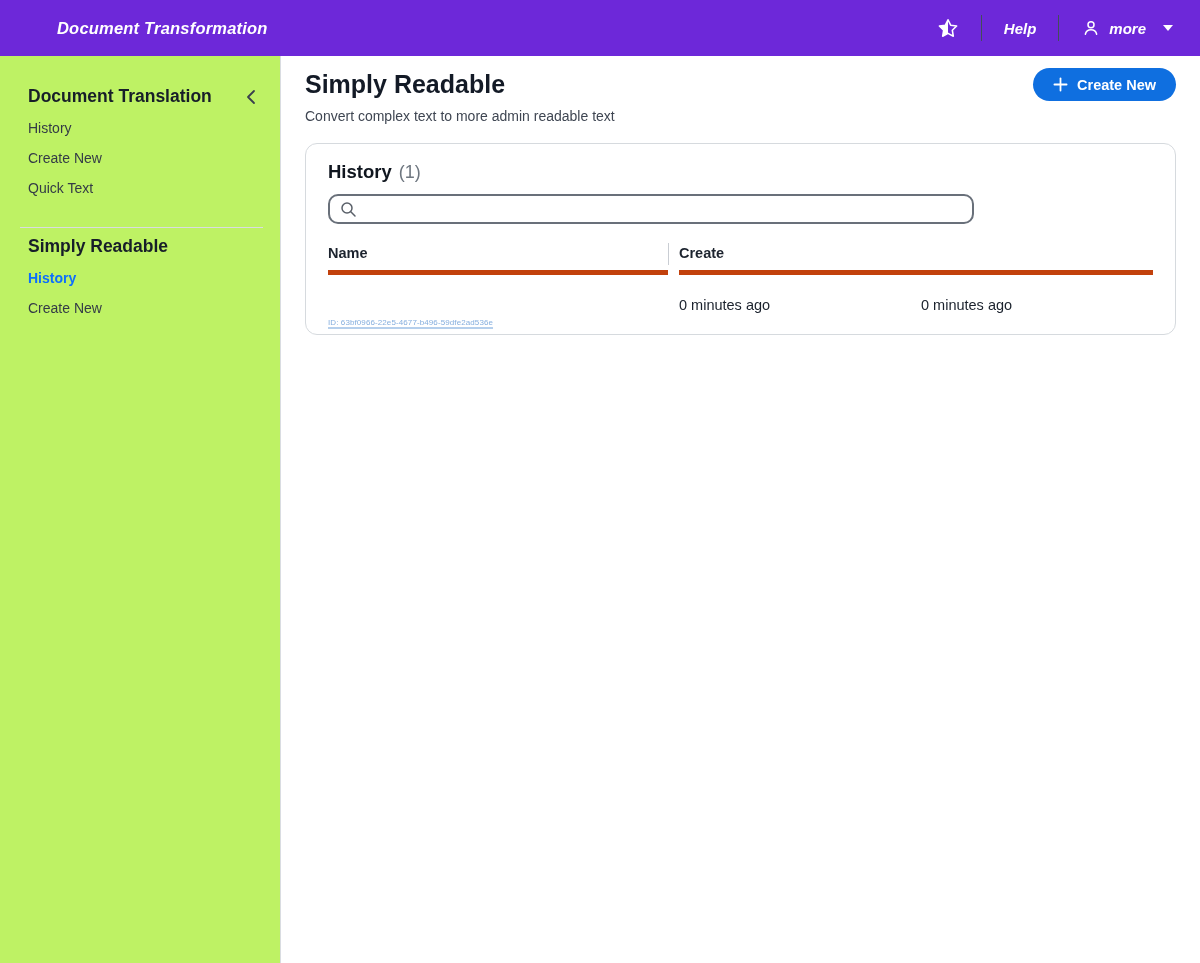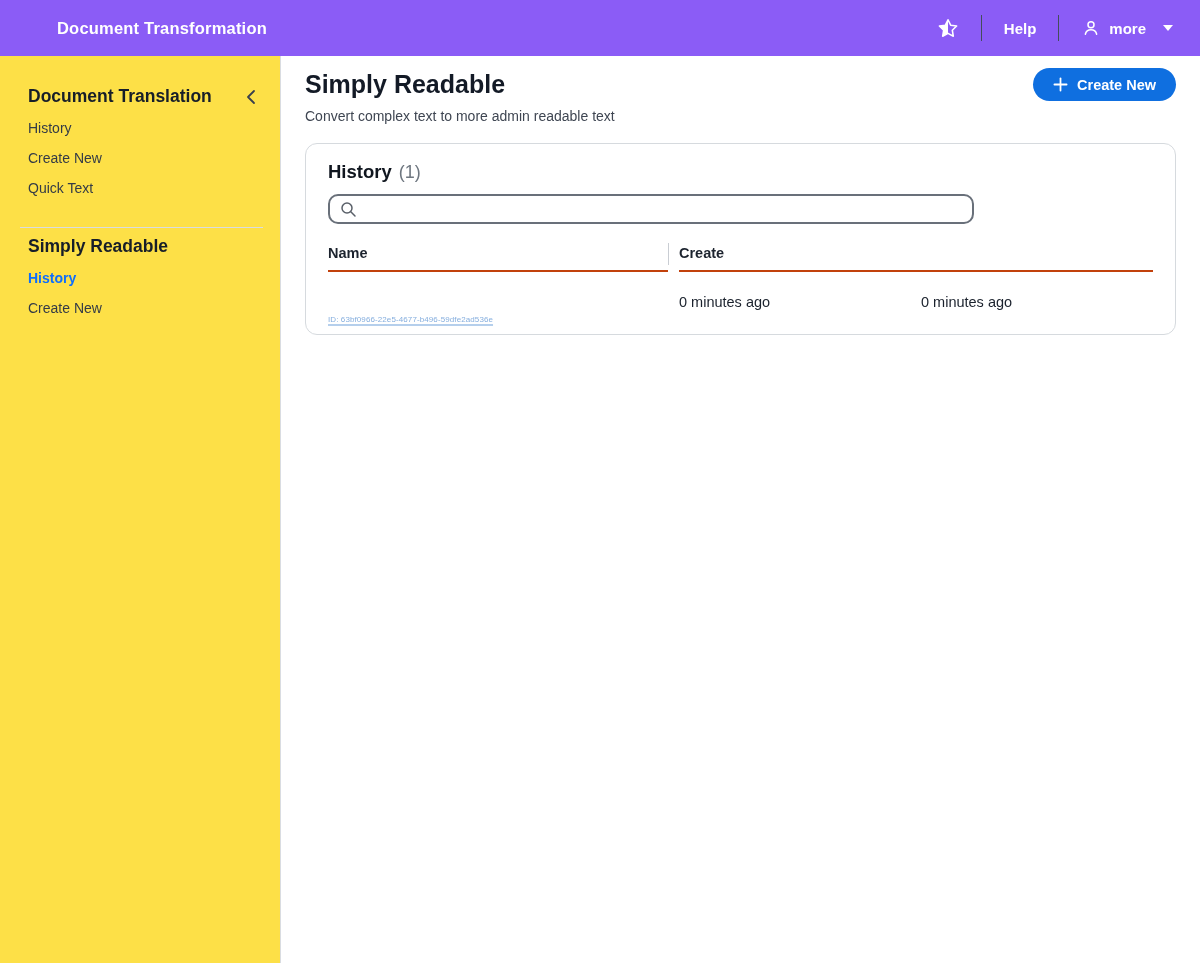--- a/index.html
+++ b/index.html
@@ -5,36 +5,36 @@
   * { box-sizing: border-box; }
   html, body { margin: 0; padding: 0; }
   body {
     width: 1200px; height: 963px; position: relative;
     background: #ffffff; overflow: hidden;
     font-family: "Liberation Sans", sans-serif; color: #1b222d;
   }
 
   
   .topbar {
-    height: 56px; background: #8b5cf6; color: #ffffff;
-    display: flex; align-items: center; padding: 0 26px 0 57px;
+    height: 56px; background: #6d28d9; color: #ffffff;
+    display: flex; align-items: center; padding: 0 26px 0 57px; font-style: italic;
   }
   .topbar-title { font-size: 16.5px; font-weight: 700; letter-spacing: .2px; }
   .topbar-right { margin-left: auto; display: flex; align-items: center; }
   .tb-icon-btn { display: flex; align-items: center; cursor: pointer; background: none; border: none; padding: 0; }
   .tb-divider { width: 1px; height: 26px; background: #434d5b; margin: 0 22px; }
   .tb-help { font-size: 15px; font-weight: 700; color: #fff; cursor: pointer; }
   .tb-user { display: flex; align-items: center; gap: 8px; cursor: pointer; }
   .tb-user-name { font-size: 15px; font-weight: 700; }
   .tb-caret { margin-left: 8px; display: flex; }
 
   
   .sidebar {
     position: absolute; top: 56px; left: 0; bottom: 0; width: 281px;
-    border-right: 1px solid #d9dce1; padding: 22px 0 0 28px; background: #fde047;
+    border-right: 1px solid #d9dce1; padding: 22px 0 0 28px; background: #bef264;
   }
   .side-section-head {
     display: flex; align-items: center; justify-content: space-between;
     padding-right: 20px; margin-top: 8px;
   }
   .side-section-title { font-size: 17.5px; font-weight: 700; color: #171e29; }
   .side-collapse { background: none; border: none; padding: 2px; cursor: pointer; display: flex; }
   .side-item { margin-top: 13px; font-size: 14px; color: #343b46; line-height: 17px; cursor: pointer; }
   .side-item:first-of-type { margin-top: 18px; }
   .side-item.active { color: #0d6efd; font-weight: 700; }
@@ -65,21 +65,21 @@
     display: flex; align-items: center; padding: 0 10px; background: #fff;
   }
   .search-box input {
     flex: 1; border: none; outline: none; margin-left: 8px;
     font-family: inherit; font-size: 14px; color: #1b222d; background: transparent;
   }
 
   .tbl-head { margin-top: 21px; display: flex; }
   .tbl-head .th {
     font-size: 14.5px; font-weight: 700; color: #1c232e;
-    padding-bottom: 9px; border-bottom: 2px solid #c2410c; position: relative;
+    padding-bottom: 9px; border-bottom: 5px solid #c2410c; position: relative;
   }
   .th-name { width: 340px; margin-right: 11px; }
   .th-created { width: 231px; margin-right: 11px; padding-left: 0; }
   .th-updated { flex: 1; }
   .th-created::before, .th-updated::before {
     content: ""; position: absolute; left: -11px; top: -2px; width: 1px; height: 22px; background: #c9cdd3;
   }
 
   .tbl-row { display: flex; height: 64px; }
   .td-name { width: 340px; margin-right: 11px; padding-top: 36px; }

